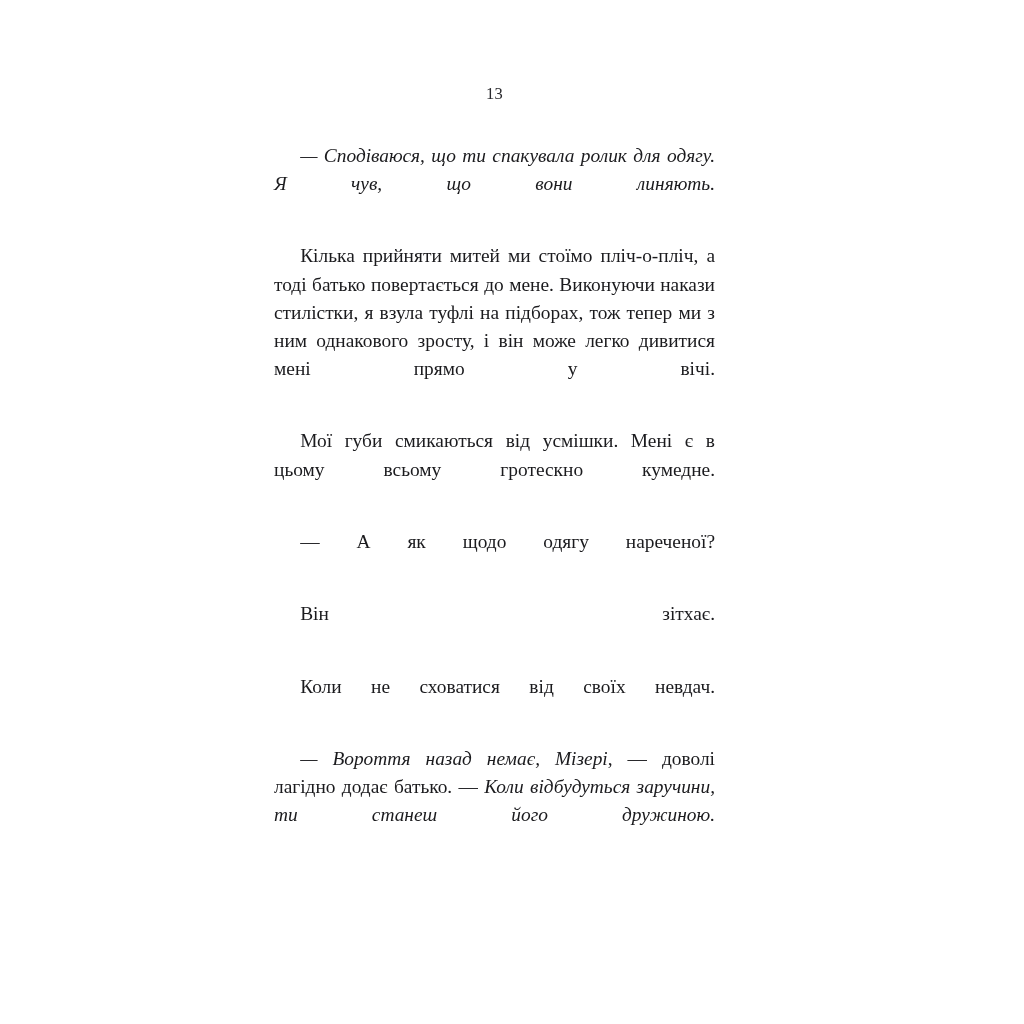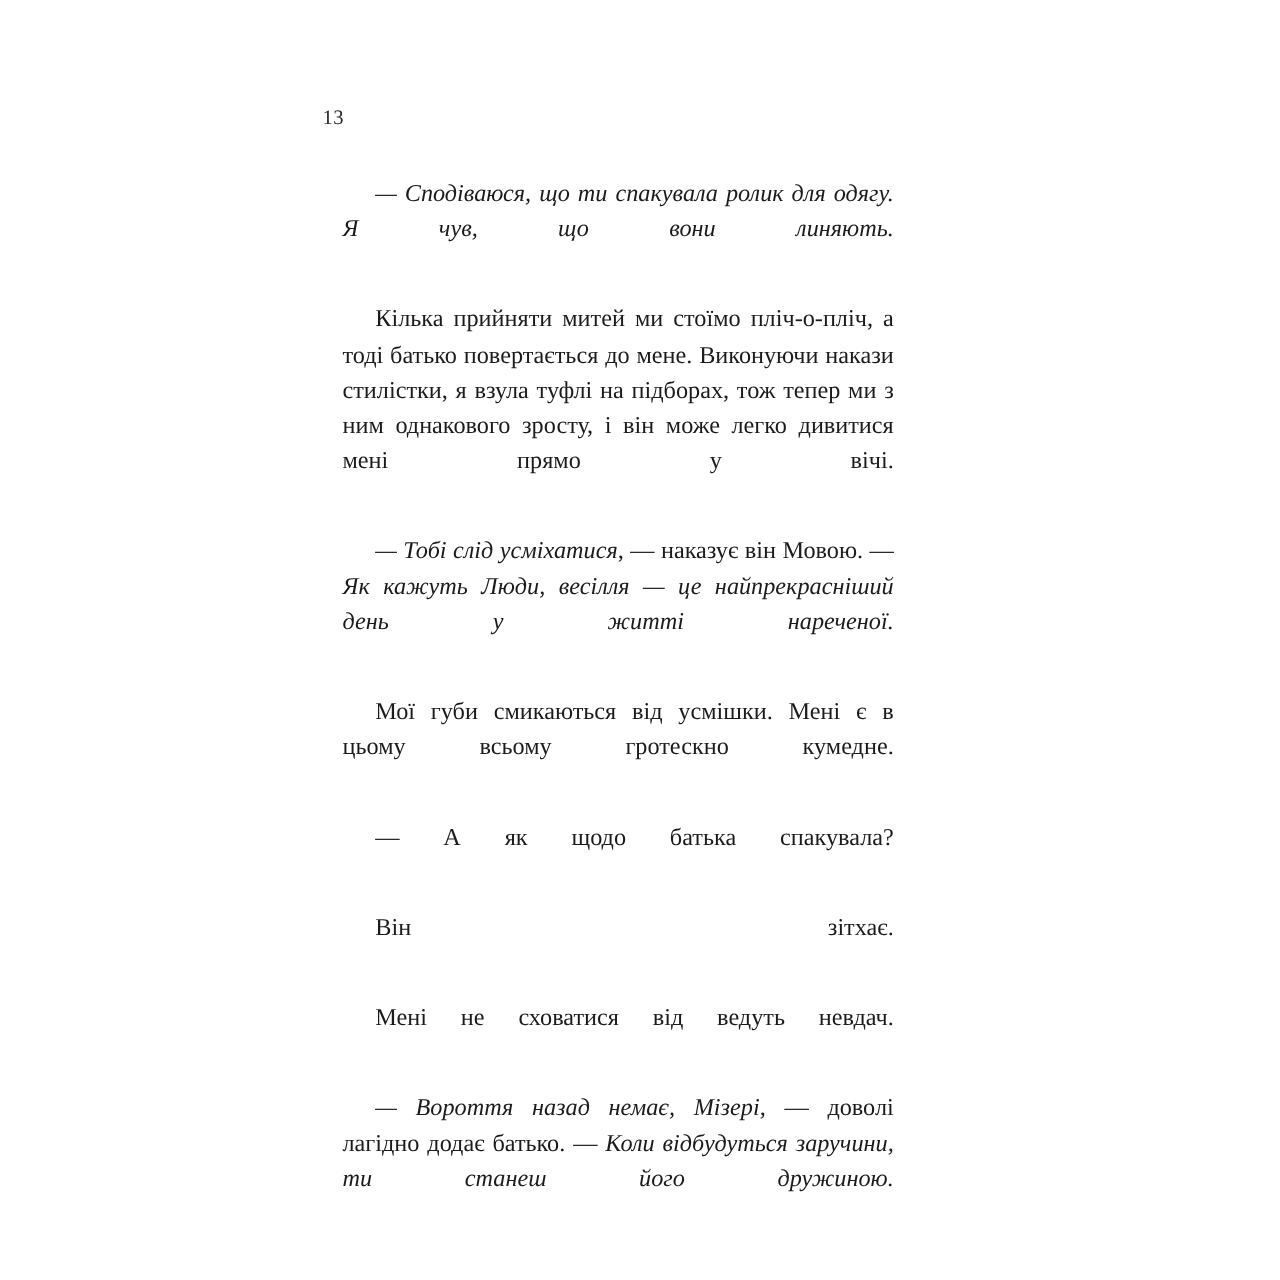--- a/index.html
+++ b/index.html
@@ -14,21 +14,21 @@
     background: #ffffff;
     overflow: hidden;
     font-family: "Liberation Serif", "DejaVu Serif", serif;
     color: #1b1b1e;
   }
   .folio {
     position: absolute;
     top: 84px;
     left: 258px;
     width: 473px;
-    text-align: left;
+    text-align: center;
     font-size: 16.5px;
     letter-spacing: 0.3px;
     color: #2a2a2e;
     font-family: "Liberation Serif", "DejaVu Serif", serif;
   }
   .textblock {
     position: absolute;
     top: 126px;
     left: 258px;
     width: 473px;
@@ -59,21 +59,20 @@
 </head>
 <body>
 
 <div class="page">
 
   <div class="folio">13</div>
 
   <div class="textblock" id="body-text-block">
       <p id="para-1"><span class="it">— Сподіваюся, що ти спакувала ролик для одягу. Я чув, що вони линяють.</span></p>
       <p id="para-4"><span>Кілька прийняти митей ми стоїмо пліч-о-пліч, а тоді батько повертається до мене. Виконуючи накази стилістки, я взула туфлі на підборах, тож тепер ми з ним однакового зросту, і він може легко дивитися мені прямо у вічі.</span></p>
-      <p id="para-5"><span class="it">— Тобі слід усміхатися</span><span>, — наказує він Мовою. — </span><span class="it">Як кажуть Люди, весілля — це найпрекрасніший день у житті нареченої.</span></p>
       <p id="para-6"><span>Мої губи смикаються від усмішки. Мені є в цьому всьому гротескно кумедне.</span></p>
-      <p id="para-7"><span>— А як щодо батька спакувала?</span></p>
+      <p id="para-7"><span>— А як щодо одягу нареченої?</span></p>
       <p id="para-8"><span>Він зітхає.</span></p>
-      <p id="para-10"><span>Мені не сховатися від ведуть невдач.</span></p>
+      <p id="para-10"><span>Коли не сховатися від своїх невдач.</span></p>
       <p id="para-11"><span class="it">— Вороття назад немає, Мізері</span><span>, — доволі лагідно додає батько. — </span><span class="it">Коли відбудуться заручини, ти станеш його дружиною.</span></p>
     </div>
 
 </div>
 
 </body></html>

